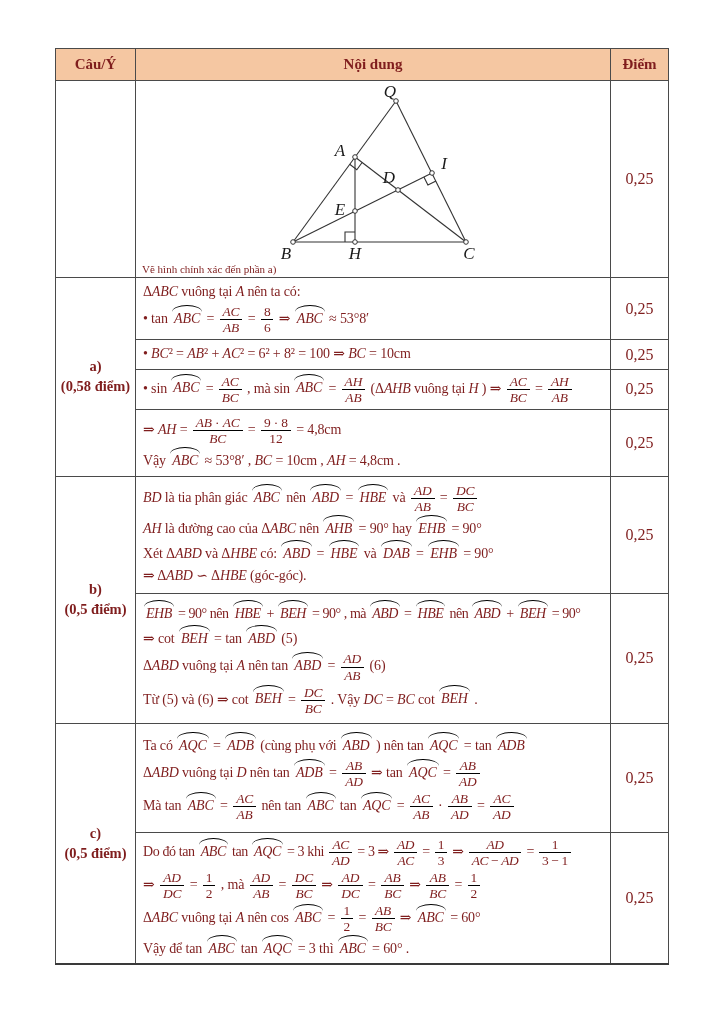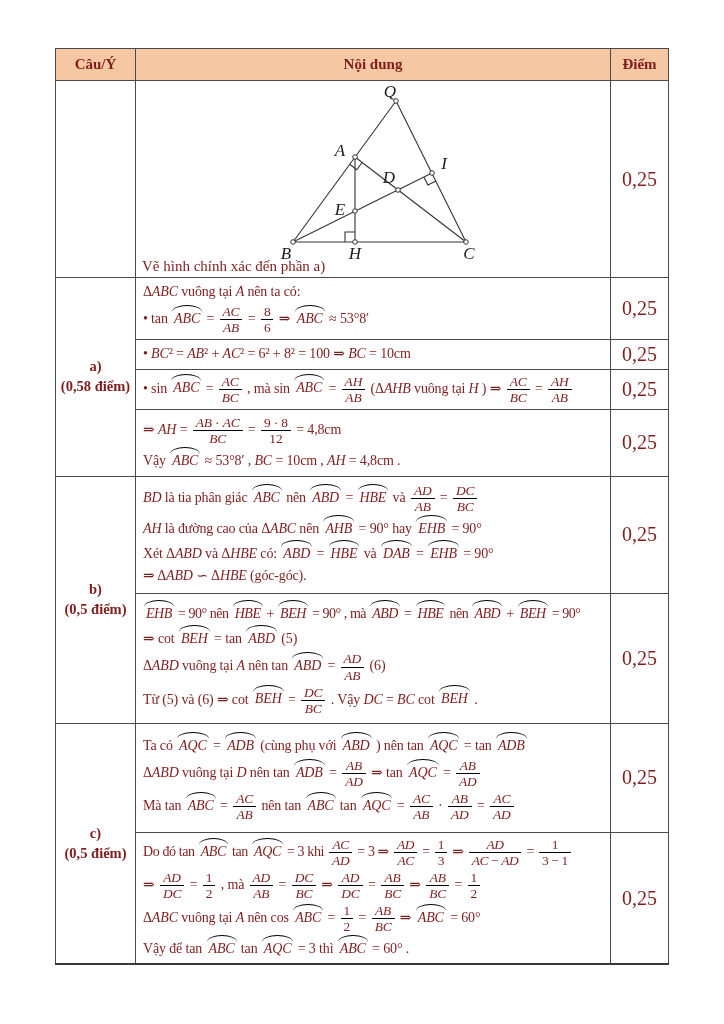--- a/index.html
+++ b/index.html
@@ -4,33 +4,33 @@
 <style>
   html,body{margin:0;padding:0;background:#ffffff;}
   .page{position:relative;width:724px;height:1024px;background:#fff;overflow:hidden;
         font-family:"Liberation Serif","DejaVu Serif",serif;color:#7f1d1d;}
   table.ans{position:absolute;left:55px;top:48px;width:613px;border-collapse:collapse;table-layout:fixed;
             border:1px solid #4a4a4a;border-bottom:2.5px solid #3a3a3a;}
   col.c1{width:80px} col.c2{width:475px} col.c3{width:58px}
   td,th{border:1px solid #4a4a4a;}
   th{background:#f5c7a2;font-size:15px;font-weight:bold;padding:4px 2px;text-align:center;}
   td.cau{font-weight:bold;font-size:14.5px;text-align:center;vertical-align:middle;line-height:1.35;}
-  td.diem{font-size:20px;text-align:center;vertical-align:middle;}
+  td.diem{font-size:16px;text-align:center;vertical-align:middle;}
   td.content{font-size:14px;padding:2px 7px;vertical-align:middle;}
   .line{white-space:nowrap;margin:2px 0;letter-spacing:-0.15px;line-height:1.45;}
   .it{font-style:italic;}
   .frac{display:inline-block;vertical-align:middle;text-align:center;margin:0 2px;line-height:1.12;font-size:0.96em;}
   .frac .fn,.frac .fd{display:block;padding:0 3px;}
   .frac .fd{border-top:1px solid #000;}
   .hat{font-style:italic;position:relative;display:inline-block;padding:3px 2px 0 2px;margin:0 1px;}
   .hat::before{content:"";position:absolute;left:0;right:0;top:-1px;height:6px;
                border-top:1.4px solid #000;border-radius:50% 50% 0 0 / 7px 7px 0 0;}
   .figwrap{position:relative;height:195px;}
   .figsvg{position:absolute;left:139px;top:0;}
-  .figcaption{position:absolute;left:6px;bottom:2px;font-size:15px;white-space:nowrap;}
+  .figcaption{position:absolute;left:6px;bottom:2px;font-size:11px;white-space:nowrap;}
   .r-head{height:32px}.r-fig{height:197px}.r-a1{height:60px}.r-a2{height:27px}.r-a3{height:36px}
   .r-a4{height:67px}.r-b1{height:117px}.r-b2{height:130px}.r-c1{height:109px}.r-c2{height:126px}
   text.lbl{font-family:"Liberation Serif","DejaVu Serif",serif;font-style:italic;font-size:17px;fill:#1a1a1a;}
 </style>
 </head>
 <body>
 
 <div class="page">
   <table class="ans">
     <colgroup>

